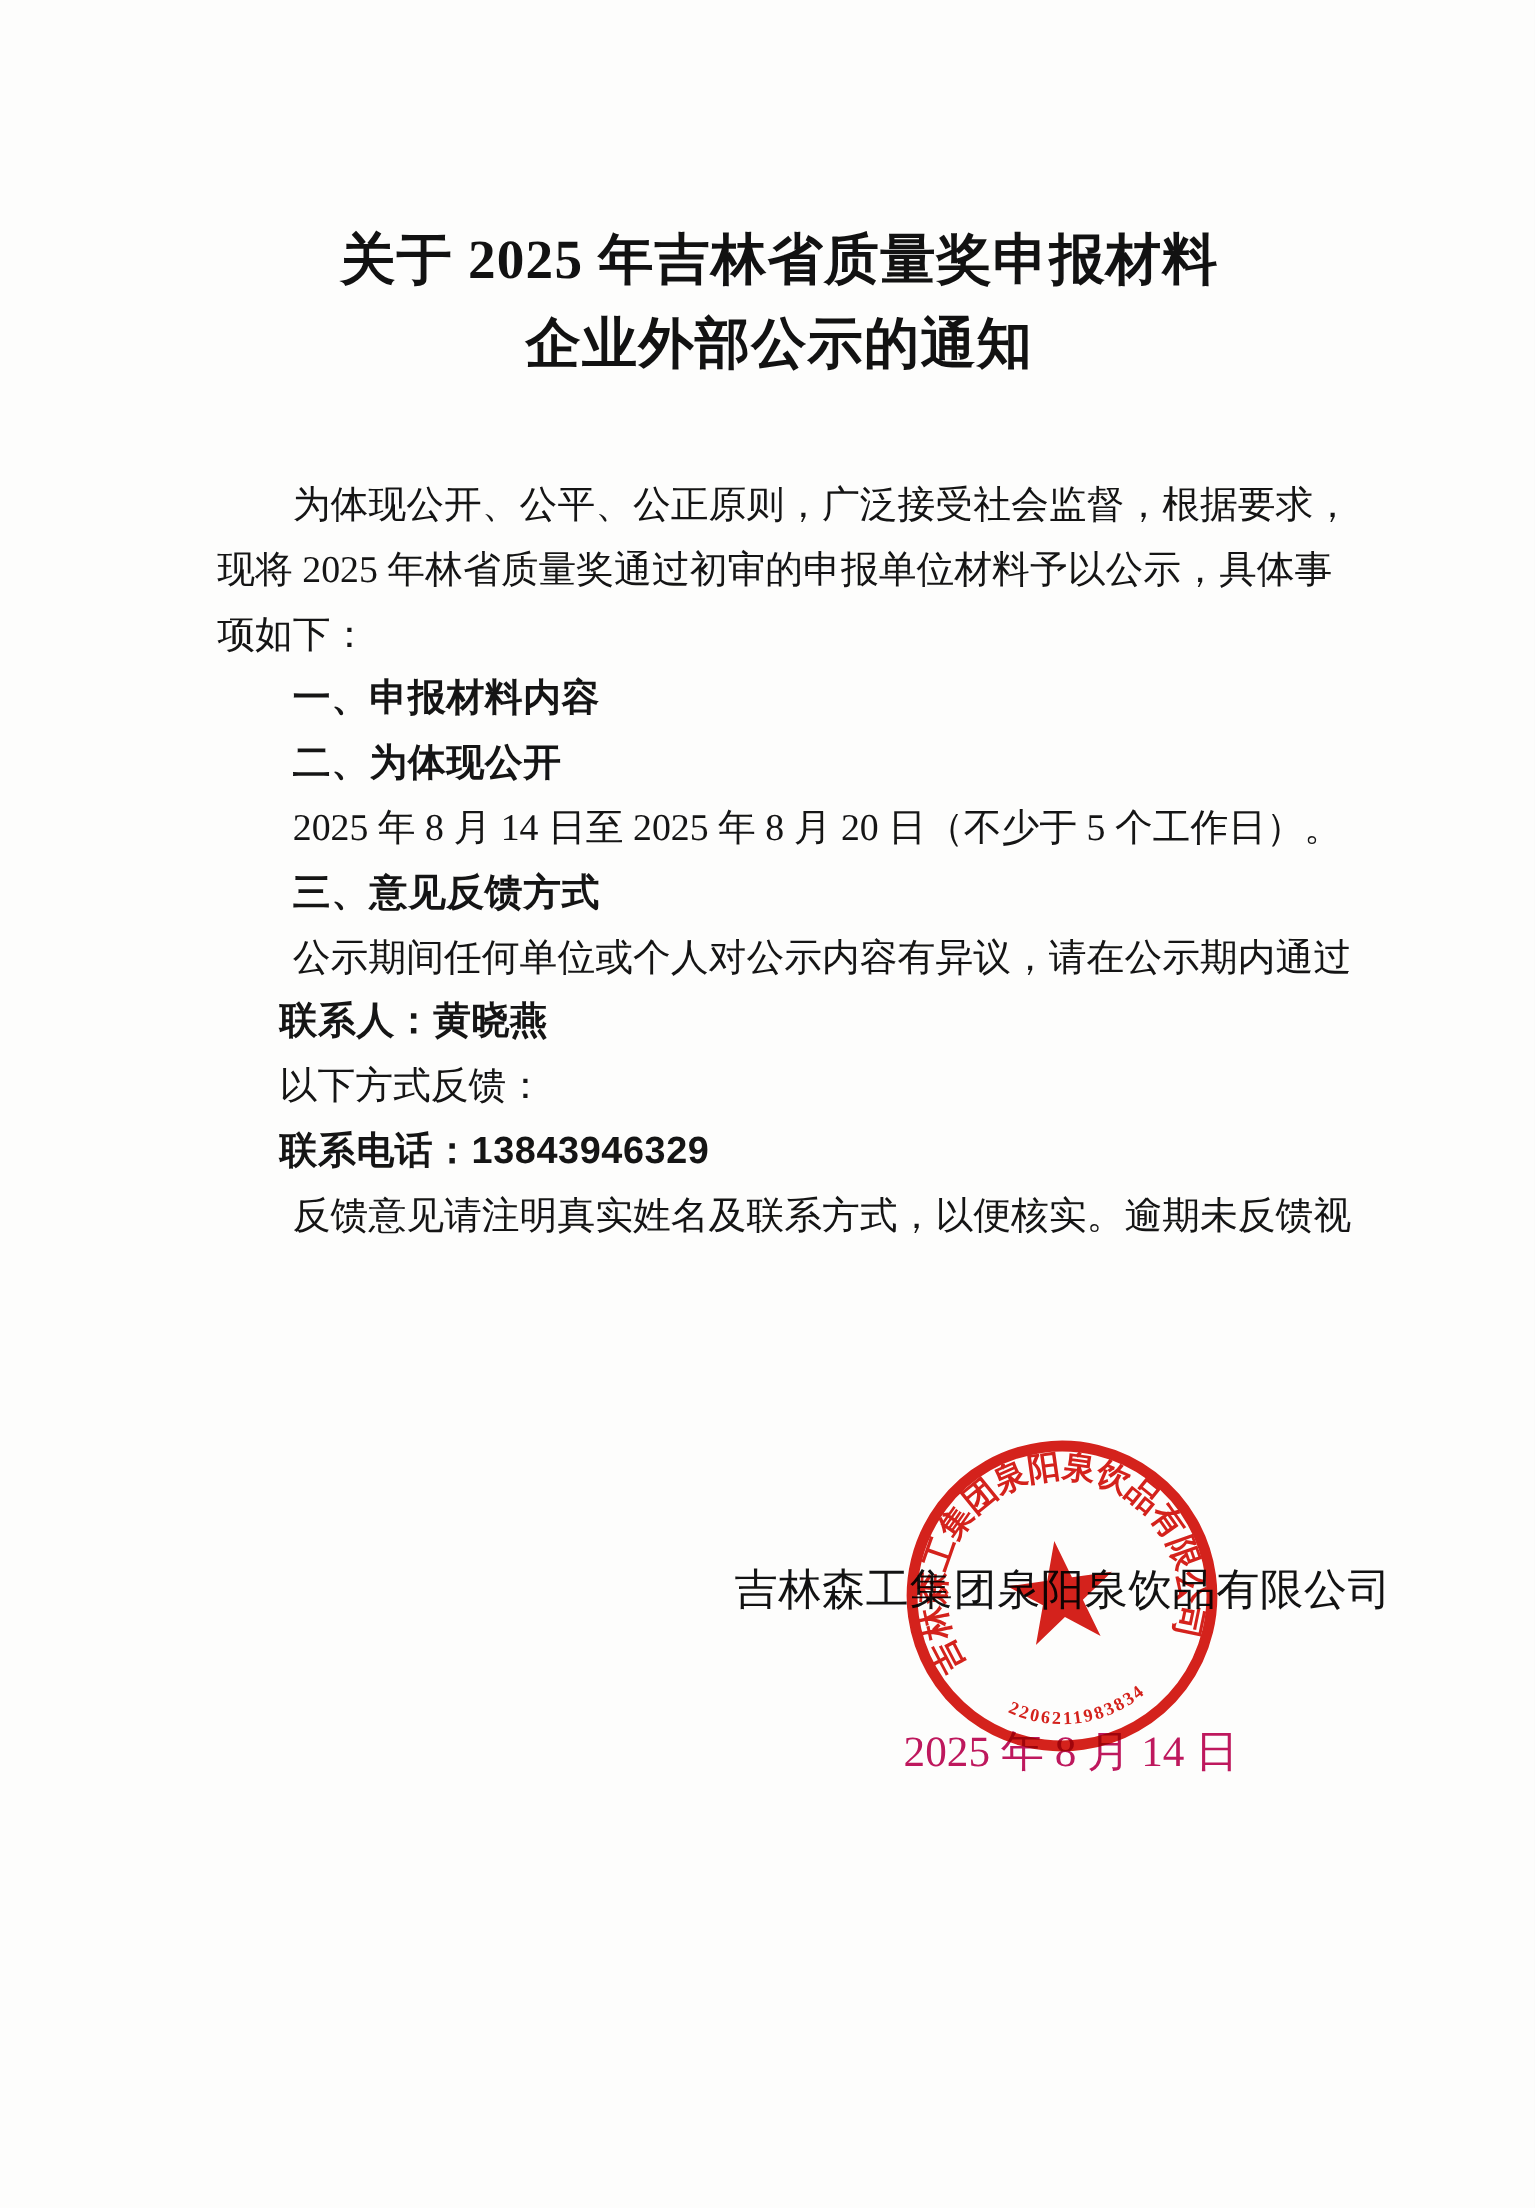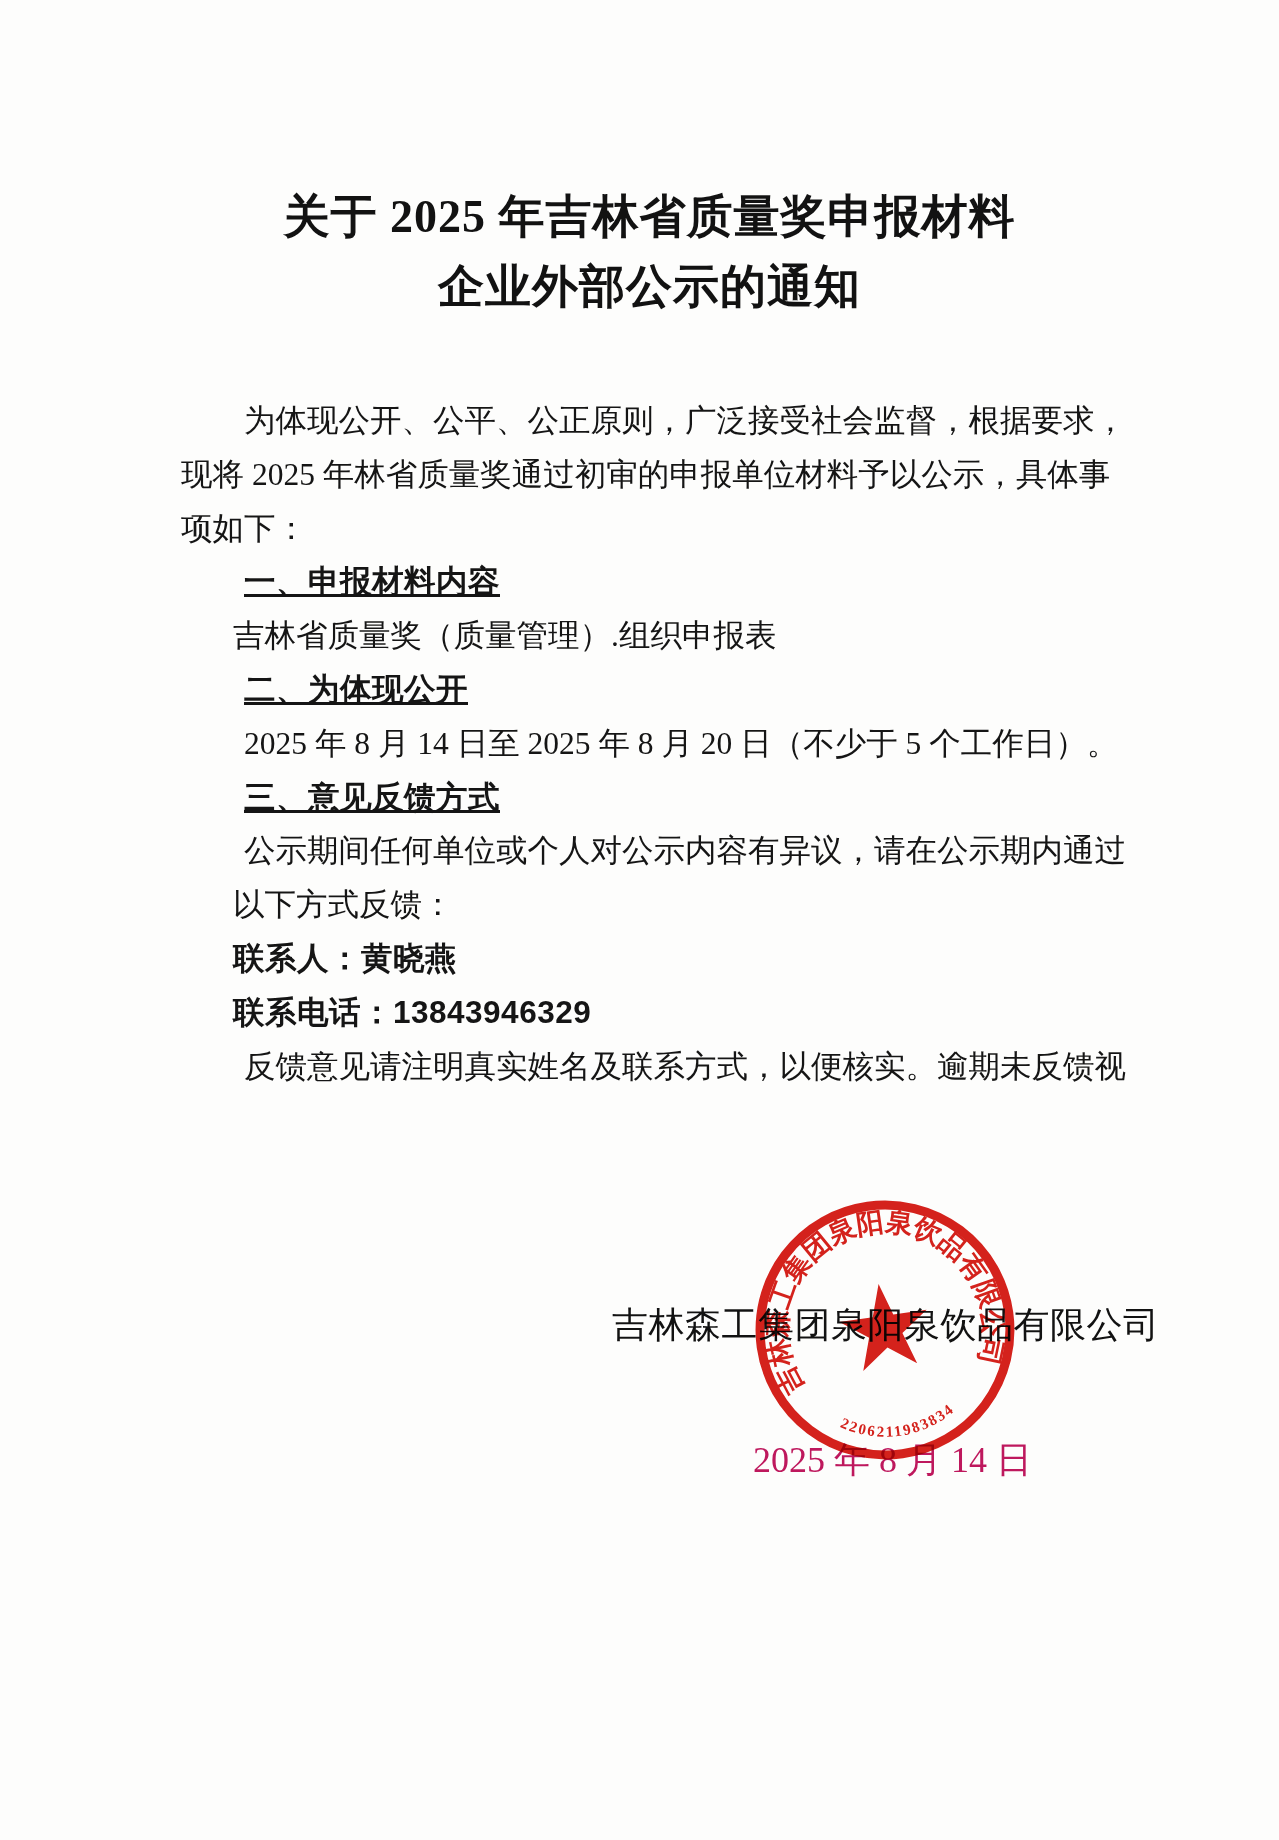--- a/index.html
+++ b/index.html
@@ -33,21 +33,20 @@
     color:#151515;
   }
   .line{white-space:nowrap;}
   .line-indent{text-indent:63px;}
   .line-sub{padding-left:52px;}
   .line-heading{
     padding-left:63px;
     font-family:"Liberation Sans","DejaVu Sans",sans-serif;
     font-weight:700;
     letter-spacing:0.5px;
-    text-decoration:underline;
   }
   .line-contact{
     padding-left:52px;
     font-family:"Liberation Sans","DejaVu Sans",sans-serif;
     font-weight:700;
     letter-spacing:0.5px;
   }
   .company-line{
     position:absolute;
     top:1301px;left:612px;
@@ -87,27 +86,26 @@
   <div class="title-block">
     <div>关于 2025 年吉林省质量奖申报材料</div>
     <div>企业外部公示的通知</div>
   </div>
 
   <div class="body-block" id="body-block">
       <div class="line line-indent">为体现公开、公平、公正原则，广泛接受社会监督，根据要求，</div>
       <div class="line">现将 2025 年林省质量奖通过初审的申报单位材料予以公示，具体事</div>
       <div class="line">项如下：</div>
       <div class="line line-heading">一、申报材料内容</div>
-      <div class="line line-sub">吉林省质量奖（质量管理）.组织申报表</div>
       <div class="line line-heading">二、为体现公开</div>
       <div class="line line-indent">2025 年 8 月 14 日至 2025 年 8 月 20 日（不少于 5 个工作日）。</div>
       <div class="line line-heading">三、意见反馈方式</div>
       <div class="line line-indent">公示期间任何单位或个人对公示内容有异议，请在公示期内通过</div>
+      <div class="line line-contact">联系人：黄晓燕</div>
       <div class="line line-sub">以下方式反馈：</div>
-      <div class="line line-contact">联系人：黄晓燕</div>
       <div class="line line-contact">联系电话：13843946329</div>
       <div class="line line-indent">反馈意见请注明真实姓名及联系方式，以便核实。逾期未反馈视</div>
     </div>
 
   <div class="company-line">吉林森工集团泉阳泉饮品有限公司</div>
   <div class="date-line">2025 年 8 月 14 日</div>
 
   <div class="seal">
     <svg viewBox="0 0 266 266" xmlns="http://www.w3.org/2000/svg">
       <defs>

